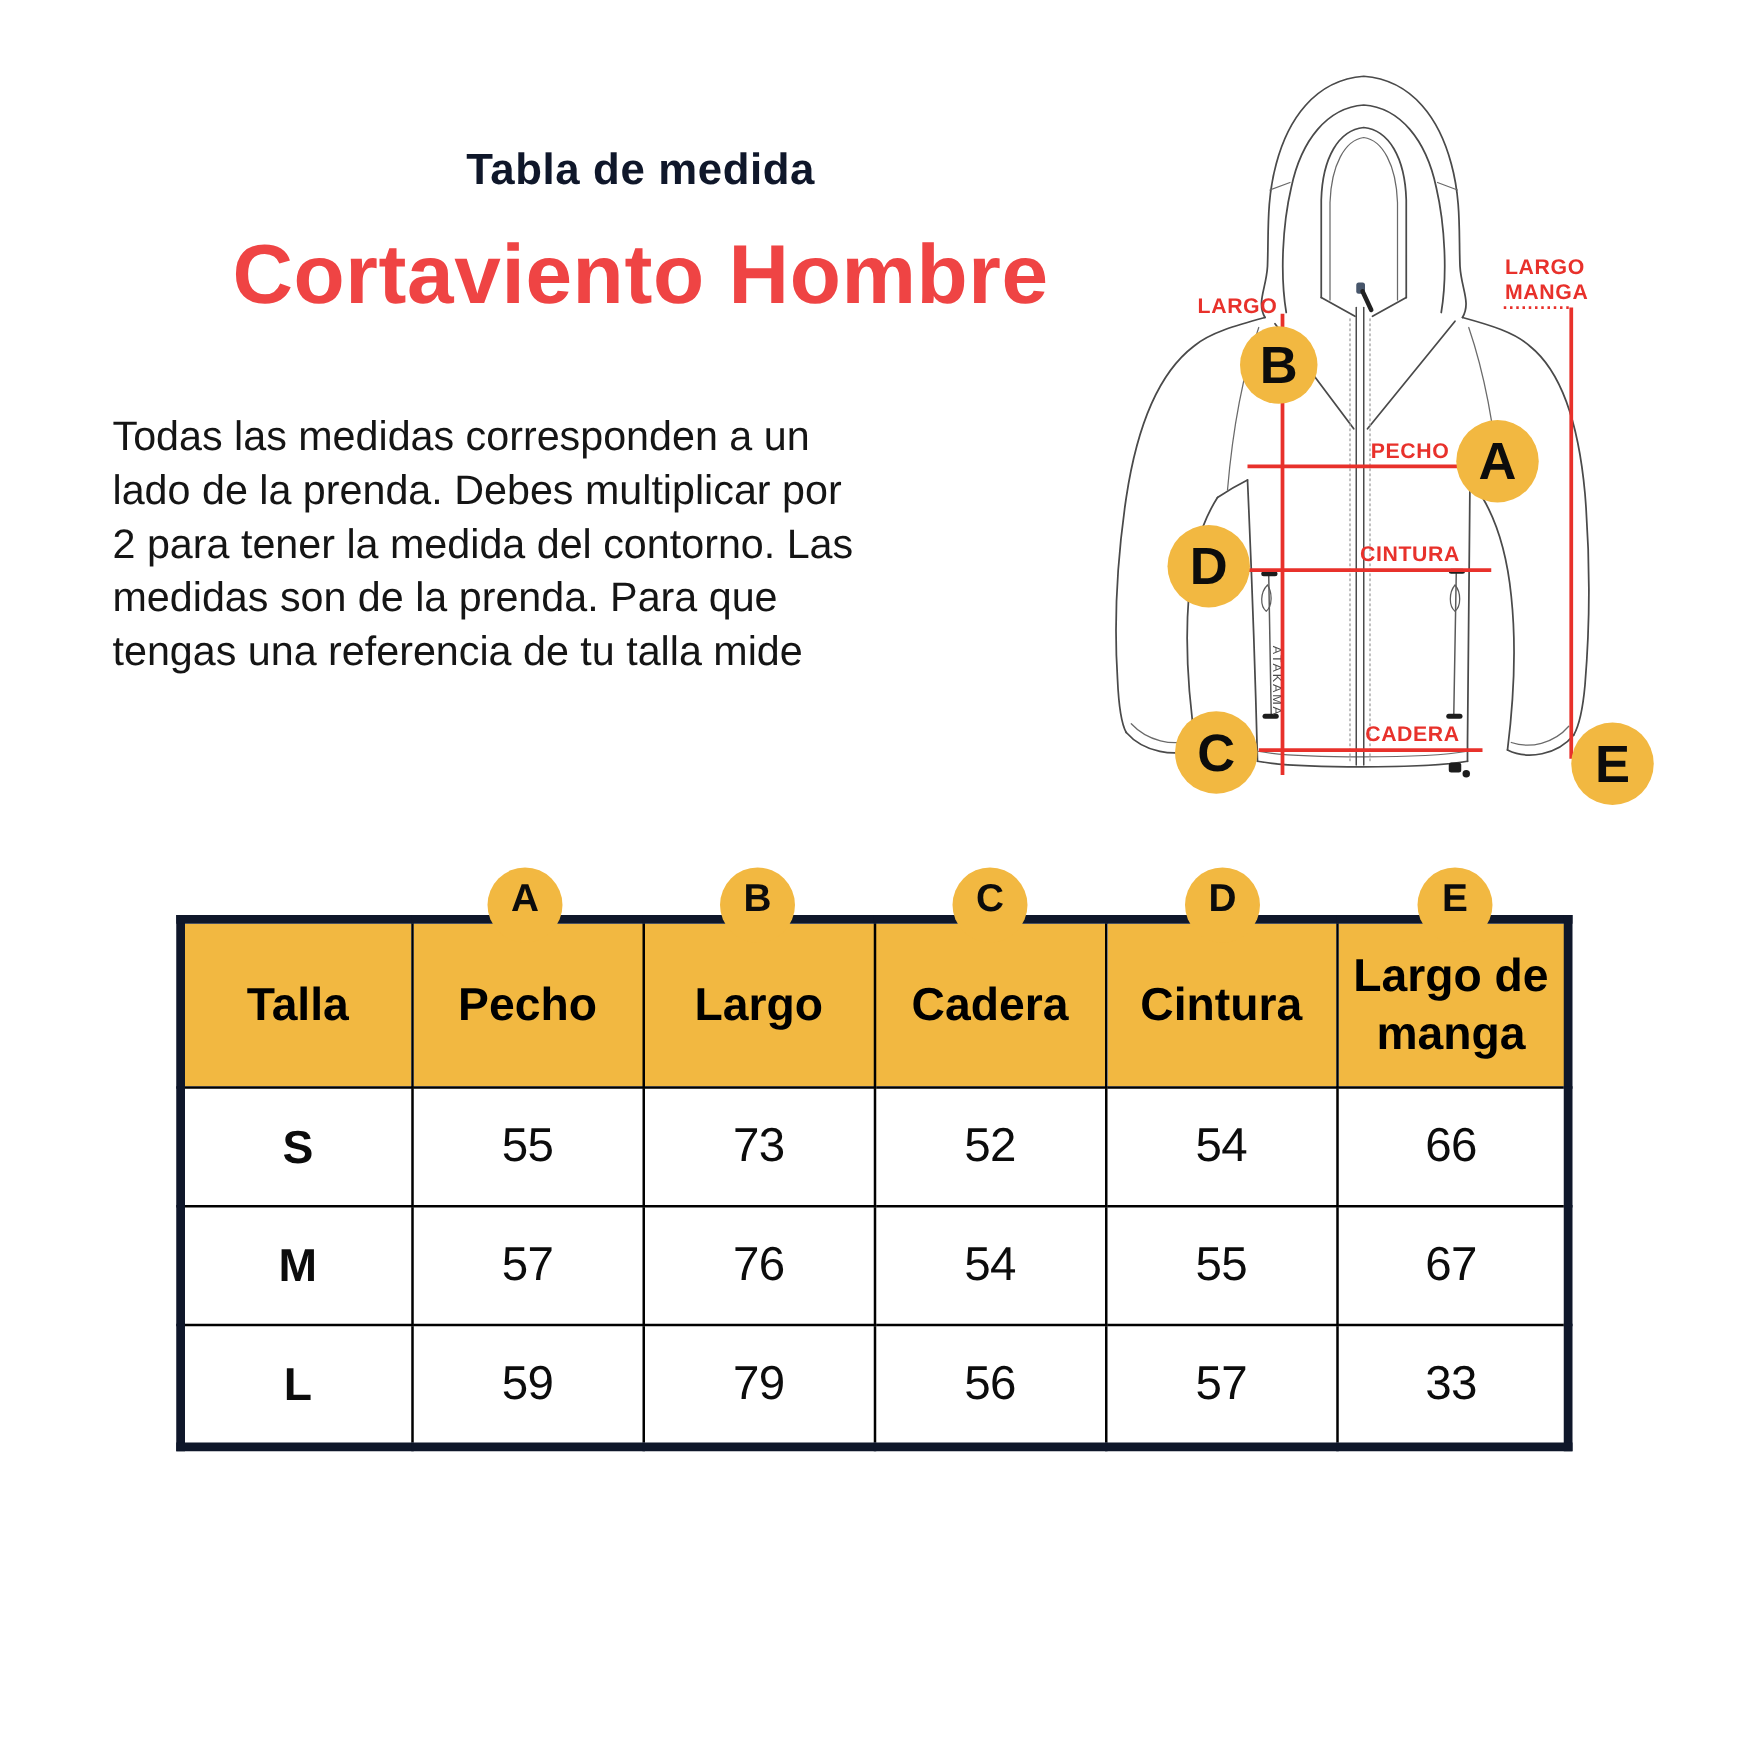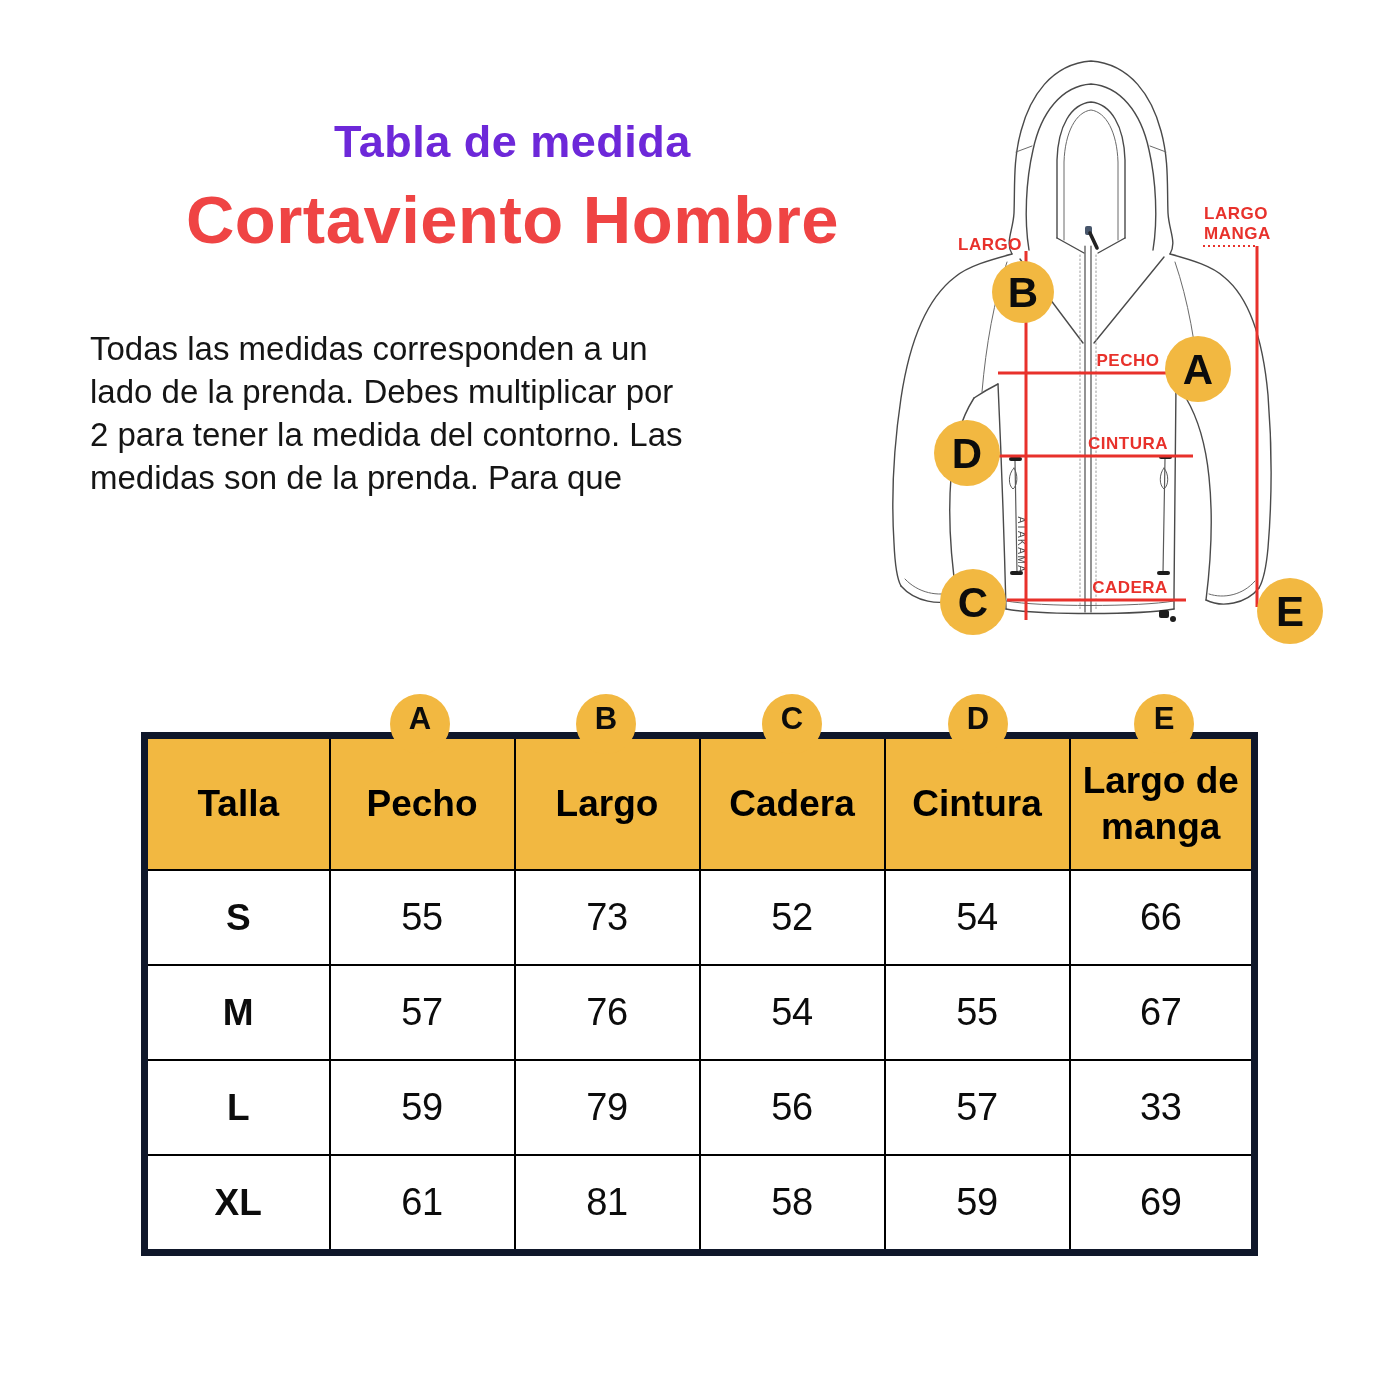--- a/index.html
+++ b/index.html
@@ -4,21 +4,21 @@
 <style>
   html,body{margin:0;padding:0;}
   body{
     width:1400px;height:1400px;position:relative;overflow:hidden;
     background:#ffffff;color:#111;
     font-family:"Liberation Sans","DejaVu Sans",sans-serif;
   }
   
   .subtitle{
     position:absolute;left:90px;top:116px;width:845px;
-    text-align:center;font-size:45px;font-weight:700;letter-spacing:.5px;color:#6d28d9;
+    text-align:center;font-size:35px;font-weight:700;letter-spacing:.5px;color:#0f172a;
   }
   .title{
     position:absolute;left:90px;top:181px;width:845px;
     text-align:center;font-size:67px;font-weight:800;letter-spacing:.5px;color:#ef4444;
   }
   .intro{
     position:absolute;left:90px;top:327px;width:845px;
     text-align:left;font-size:33px;line-height:43px;color:#151515;
   }
   
@@ -58,20 +58,21 @@
 <body>
 
 <div class="subtitle">Tabla de medida</div>
 <div class="title">Cortaviento Hombre</div>
 
 <div class="intro">
   <div>Todas las medidas corresponden a un</div>
   <div>lado de la prenda. Debes multiplicar por</div>
   <div>2 para tener la medida del contorno. Las</div>
   <div>medidas son de la prenda. Para que</div>
+  <div>tengas una referencia de tu talla mide</div>
 </div>
 
 <svg class="diagram" viewBox="885 40 445 615" xmlns="http://www.w3.org/2000/svg">
 
   <g fill="none" stroke="#4a4a4a" stroke-width="1.4" stroke-linecap="round" stroke-linejoin="round">
 
     <path d="M 1012 254 C 1005 242 1013 231 1014 213 C 1015 186 1013 160 1021 131 C 1030 97 1051 64 1091 61 C 1131 64 1152 97 1161 131 C 1169 160 1167 186 1168 213 C 1169 231 1177 242 1170 254"></path>
 
     <path d="M 1029 250 C 1024 220 1026 180 1033 150 C 1041 112 1062 86 1091 84 C 1120 86 1141 112 1149 150 C 1156 180 1158 220 1153 250"></path>
 
@@ -210,22 +211,14 @@
       <td>67</td>
     </tr>
     <tr>
       <td class="size-label">L</td>
       <td>59</td>
       <td>79</td>
       <td>56</td>
       <td>57</td>
       <td>33</td>
     </tr>
-    <tr>
-      <td class="size-label">XL</td>
-      <td>61</td>
-      <td>81</td>
-      <td>58</td>
-      <td>59</td>
-      <td>69</td>
-    </tr>
   </tbody>
 </table>
 
 </body></html>

